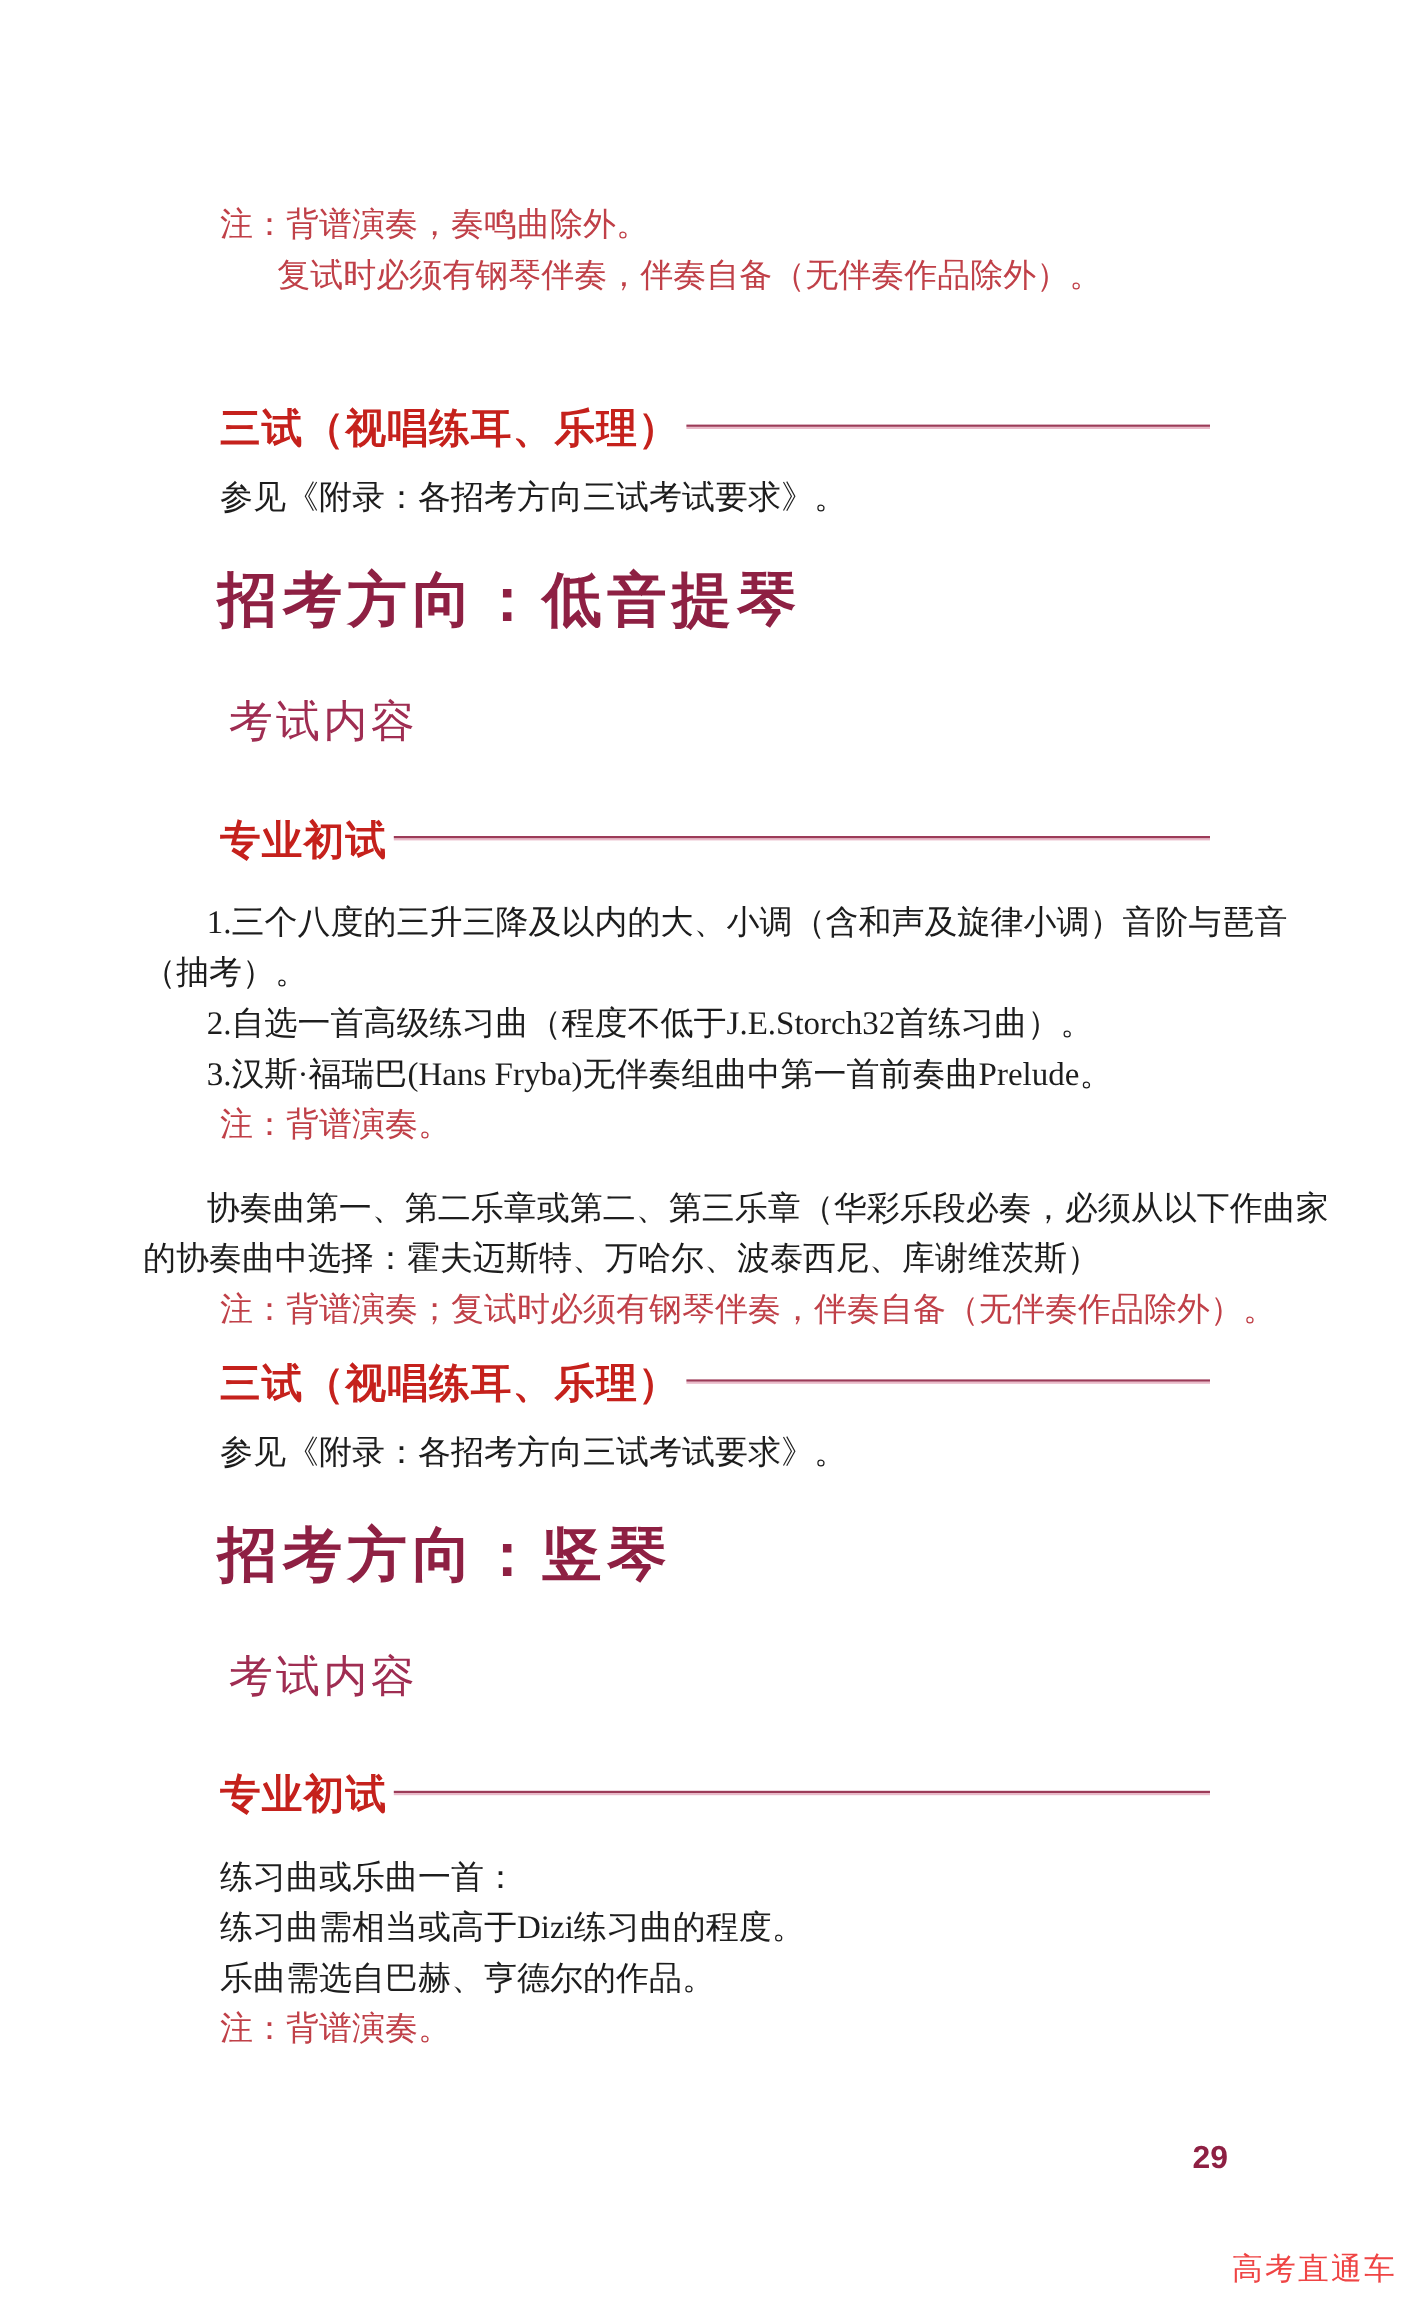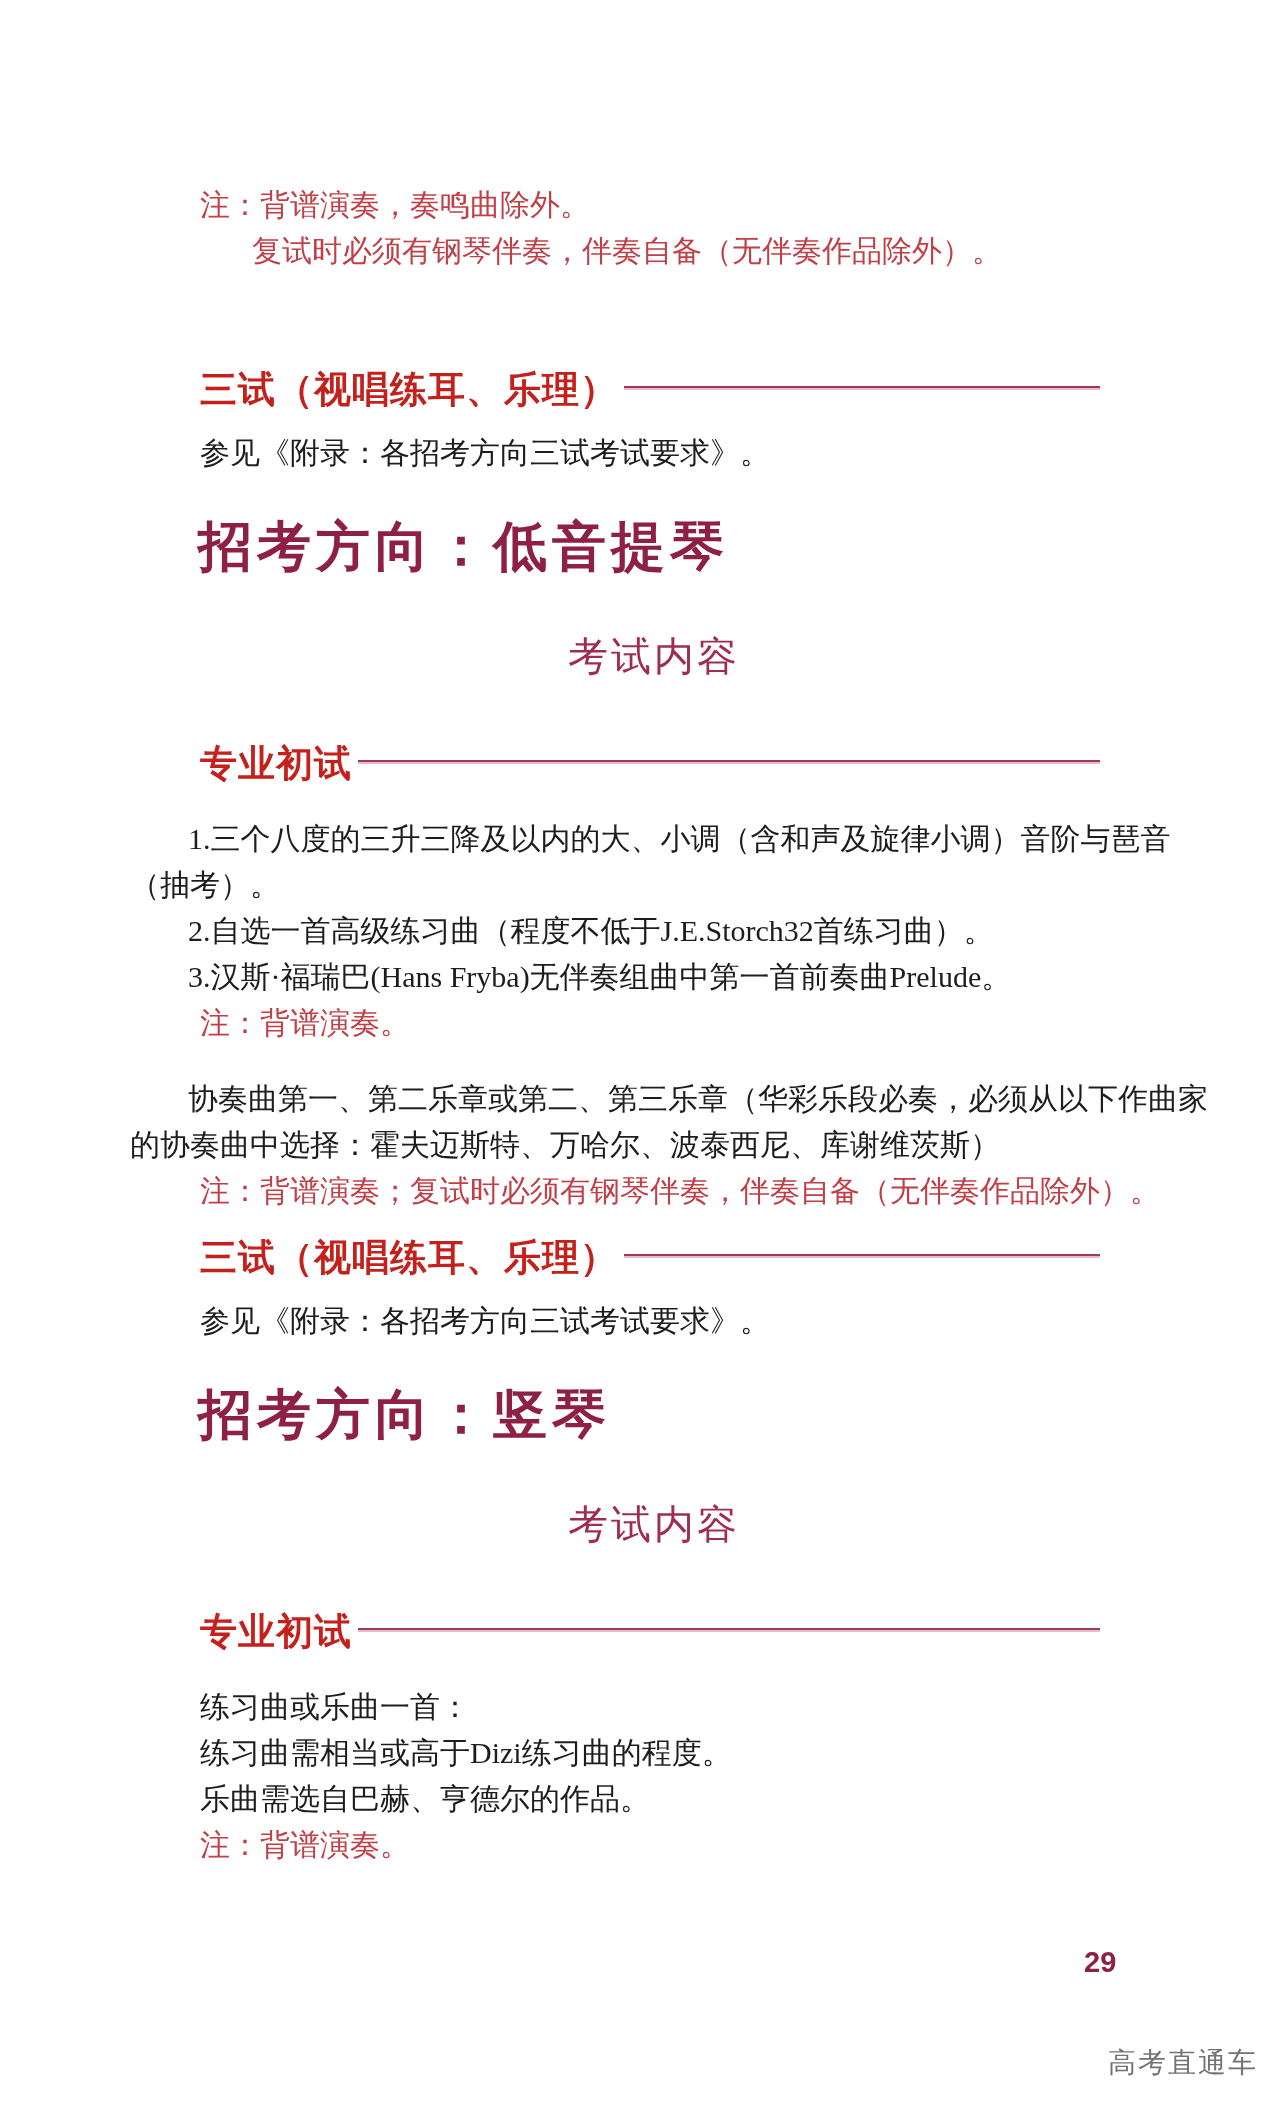--- a/index.html
+++ b/index.html
@@ -35,40 +35,40 @@
   .direction-title{
     margin:0 0 0 68px;
     font-family:"Liberation Sans","DejaVu Sans",sans-serif;
     font-weight:bold;font-size:54px;line-height:60px;
     color:#8e2043;letter-spacing:5px;white-space:nowrap;
   }
   .exam-subtitle{
     margin:0 0 0 78px;
     font-family:"Liberation Sans","DejaVu Sans",sans-serif;
     font-weight:400;font-size:40px;line-height:48px;
-    color:#9f2d52;letter-spacing:3px;white-space:nowrap;text-align:center;
+    color:#9f2d52;letter-spacing:3px;white-space:nowrap;
   }
   .mt-note1{margin-top:182px;}
   .mt-head1{margin-top:94px;}
   .mt-ref{margin-top:18px;}
   .mt-title1{margin-top:40px;}
   .mt-sub{margin-top:56px;}
   .mt-head2{margin-top:62px;}
   .mt-body{margin-top:30px;}
   .mt-head3{margin-top:24px;}
   .mt-head4{margin-top:22px;}
   .page-number{
     position:absolute;left:1084px;top:1946px;
     font-family:"Liberation Sans","DejaVu Sans",sans-serif;
     font-weight:bold;font-size:29px;color:#8e2043;
   }
   .watermark{
-    position:absolute;right:22px;top:2044px;
+    position:absolute;right:10px;top:2044px;
     font-family:"Liberation Sans","DejaVu Sans",sans-serif;
-    font-size:28px;color:#737373;letter-spacing:2px;white-space:nowrap;
+    font-size:28px;color:#ef4444;letter-spacing:2px;white-space:nowrap;
   }
 </style>
 </head>
 <body>
 
 <div class="page">
   <div class="content">
 
     <p class="note ml70 mt-note1">注：背谱演奏，奏鸣曲除外。</p>
     <p class="note ml120">复试时必须有钢琴伴奏，伴奏自备（无伴奏作品除外）。</p>

